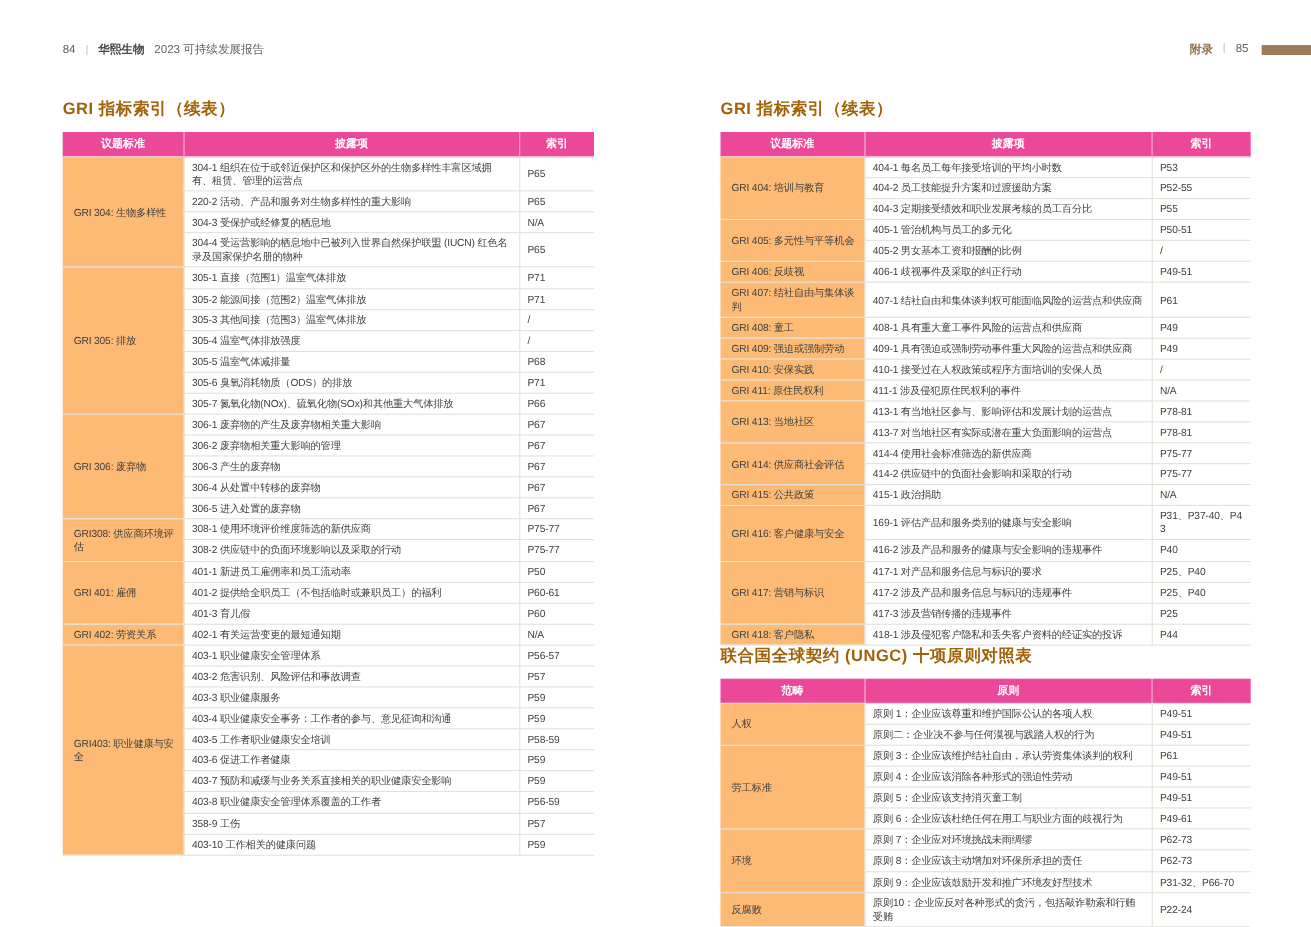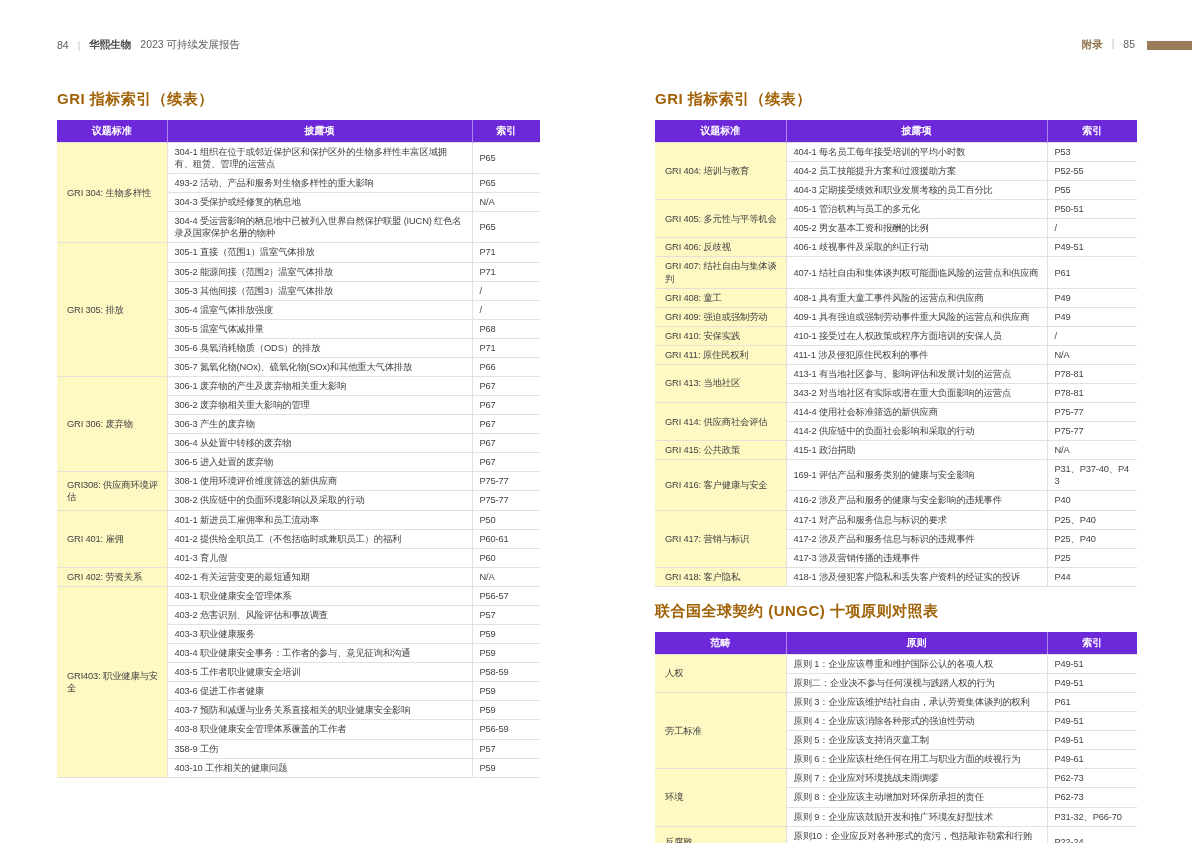--- a/index.html
+++ b/index.html
@@ -22,33 +22,33 @@
   .corner-bar{
     position:absolute;right:0;top:41px;width:45px;height:9px;background:#9a7b5a;
   }
   .page-col{position:absolute;top:90px;}
   .page-col.left{left:57px;width:483px;}
   .page-col.right{left:655px;width:482px;}
   .section-title{
     font-size:15px;font-weight:bold;color:#a16207;margin:0 0 11px 0;
     letter-spacing:0.5px;
   }
-  .ungc-title{margin-top:15px;}
+  .ungc-title{}
   table{width:100%;border-collapse:collapse;table-layout:fixed;}
   th{
-    background:#6d28d9;color:#ffffff;font-size:10px;font-weight:bold;
+    background:#ec4899;color:#ffffff;font-size:10px;font-weight:bold;
     padding:4px 2px;text-align:center;border-left:1px solid rgba(255,255,255,0.45);
   }
   th:first-child{border-left:none;}
   td{
     font-size:9.3px;line-height:1.3;color:#3f3f3f;
     padding:3px 7px;border:1px solid #e6e1d8;letter-spacing:-0.15px;
     vertical-align:middle;word-break:break-all;
   }
-  td.std{border-left:none;padding-left:10px;background:#fef9c3;}
+  td.std{border-left:none;padding-left:10px;background:#fdba74;}
   td.idx{border-right:none;}
   
   .tl-c1{width:110px;}.tl-c2{width:305px;}.tl-c3{width:68px;}
   
   .tr-c1{width:131px;}.tr-c2{width:261px;}.tr-c3{width:90px;}
 </style>
 </head>
 <body>
 
 <div class="pg-header-left">
@@ -79,21 +79,21 @@
         <th>索引</th>
       </tr>
     </thead>
     <tbody id="tbody-left">
         <tr>
           <td class="std" rowspan="4">GRI 304: 生物多样性</td>
           <td class="disc">304-1 组织在位于或邻近保护区和保护区外的生物多样性丰富区域拥有、租赁、管理的运营点</td>
           <td class="idx">P65</td>
         </tr>
         <tr>
-          <td class="disc">493-2 活动、产品和服务对生物多样性的重大影响</td>
+          <td class="disc">220-2 活动、产品和服务对生物多样性的重大影响</td>
           <td class="idx">P65</td>
         </tr>
         <tr>
           <td class="disc">304-3 受保护或经修复的栖息地</td>
           <td class="idx">N/A</td>
         </tr>
         <tr>
           <td class="disc">304-4 受运营影响的栖息地中已被列入世界自然保护联盟 (IUCN) 红色名录及国家保护名册的物种</td>
           <td class="idx">P65</td>
         </tr>
@@ -286,21 +286,21 @@
           <td class="std" rowspan="1">GRI 411: 原住民权利</td>
           <td class="disc">411-1 涉及侵犯原住民权利的事件</td>
           <td class="idx">N/A</td>
         </tr>
         <tr>
           <td class="std" rowspan="2">GRI 413: 当地社区</td>
           <td class="disc">413-1 有当地社区参与、影响评估和发展计划的运营点</td>
           <td class="idx">P78-81</td>
         </tr>
         <tr>
-          <td class="disc">343-2 对当地社区有实际或潜在重大负面影响的运营点</td>
+          <td class="disc">413-7 对当地社区有实际或潜在重大负面影响的运营点</td>
           <td class="idx">P78-81</td>
         </tr>
         <tr>
           <td class="std" rowspan="2">GRI 414: 供应商社会评估</td>
           <td class="disc">414-4 使用社会标准筛选的新供应商</td>
           <td class="idx">P75-77</td>
         </tr>
         <tr>
           <td class="disc">414-2 供应链中的负面社会影响和采取的行动</td>
           <td class="idx">P75-77</td>

